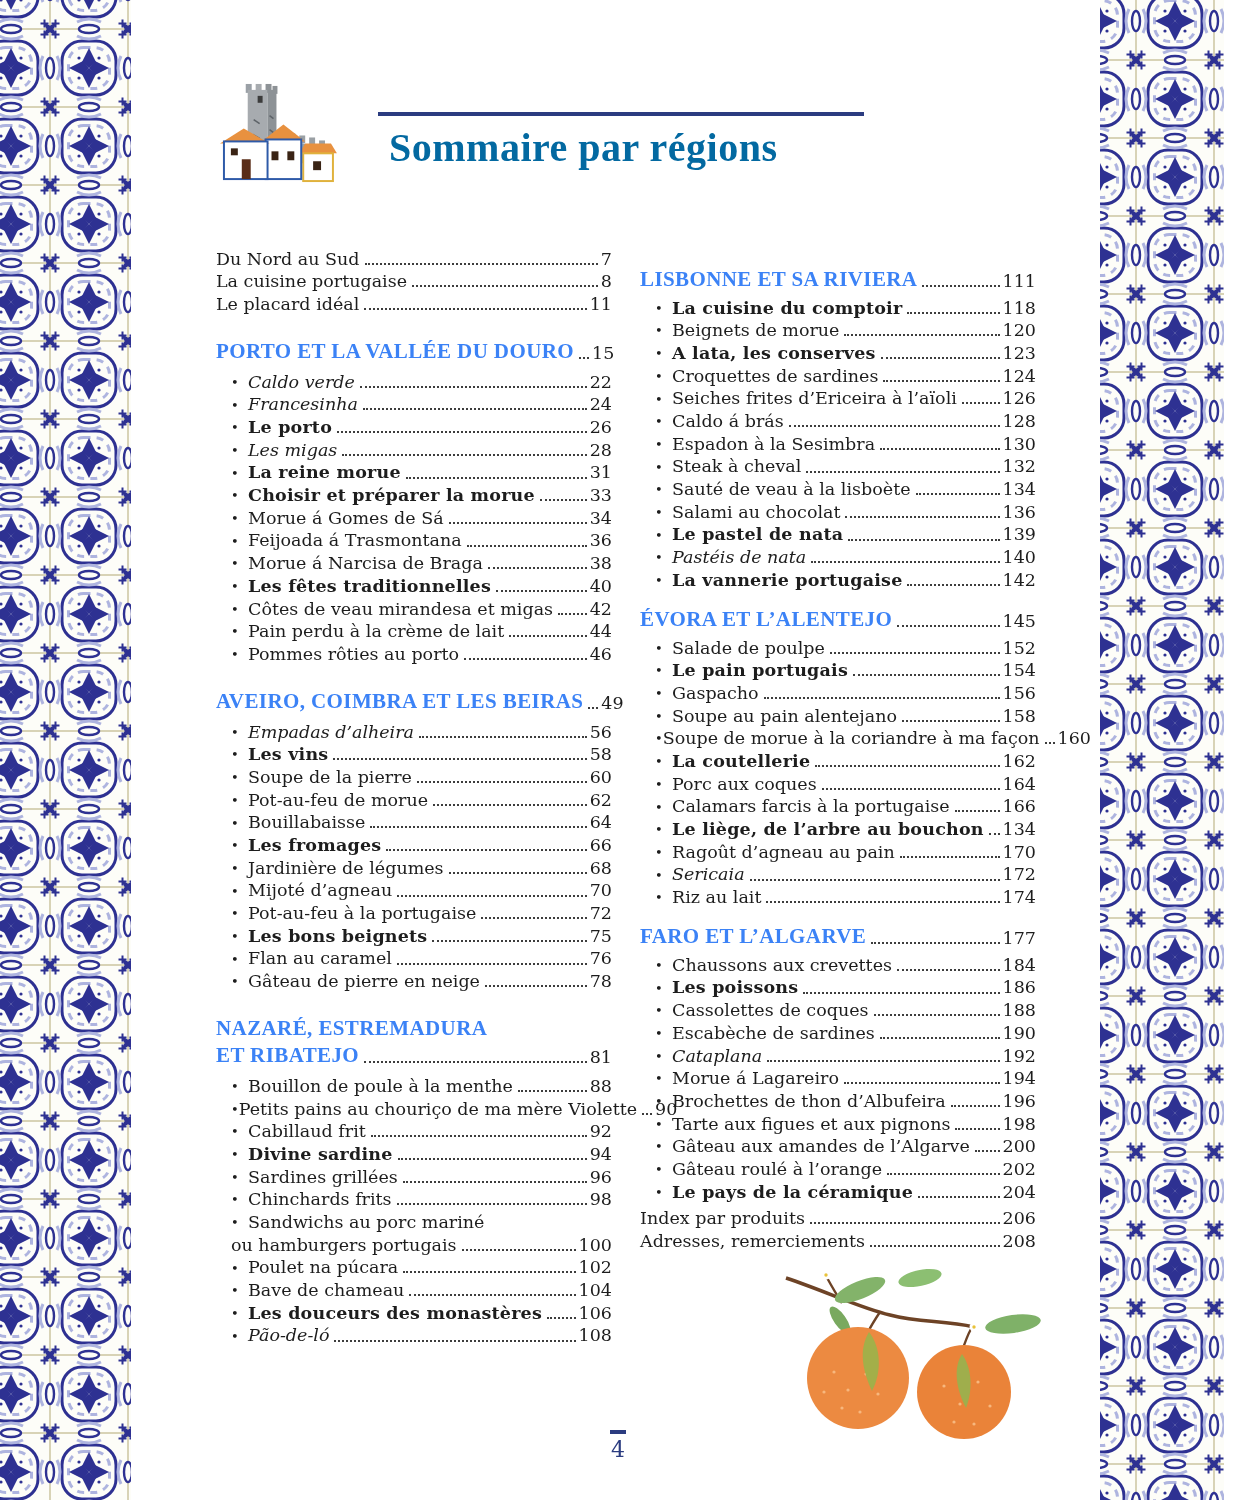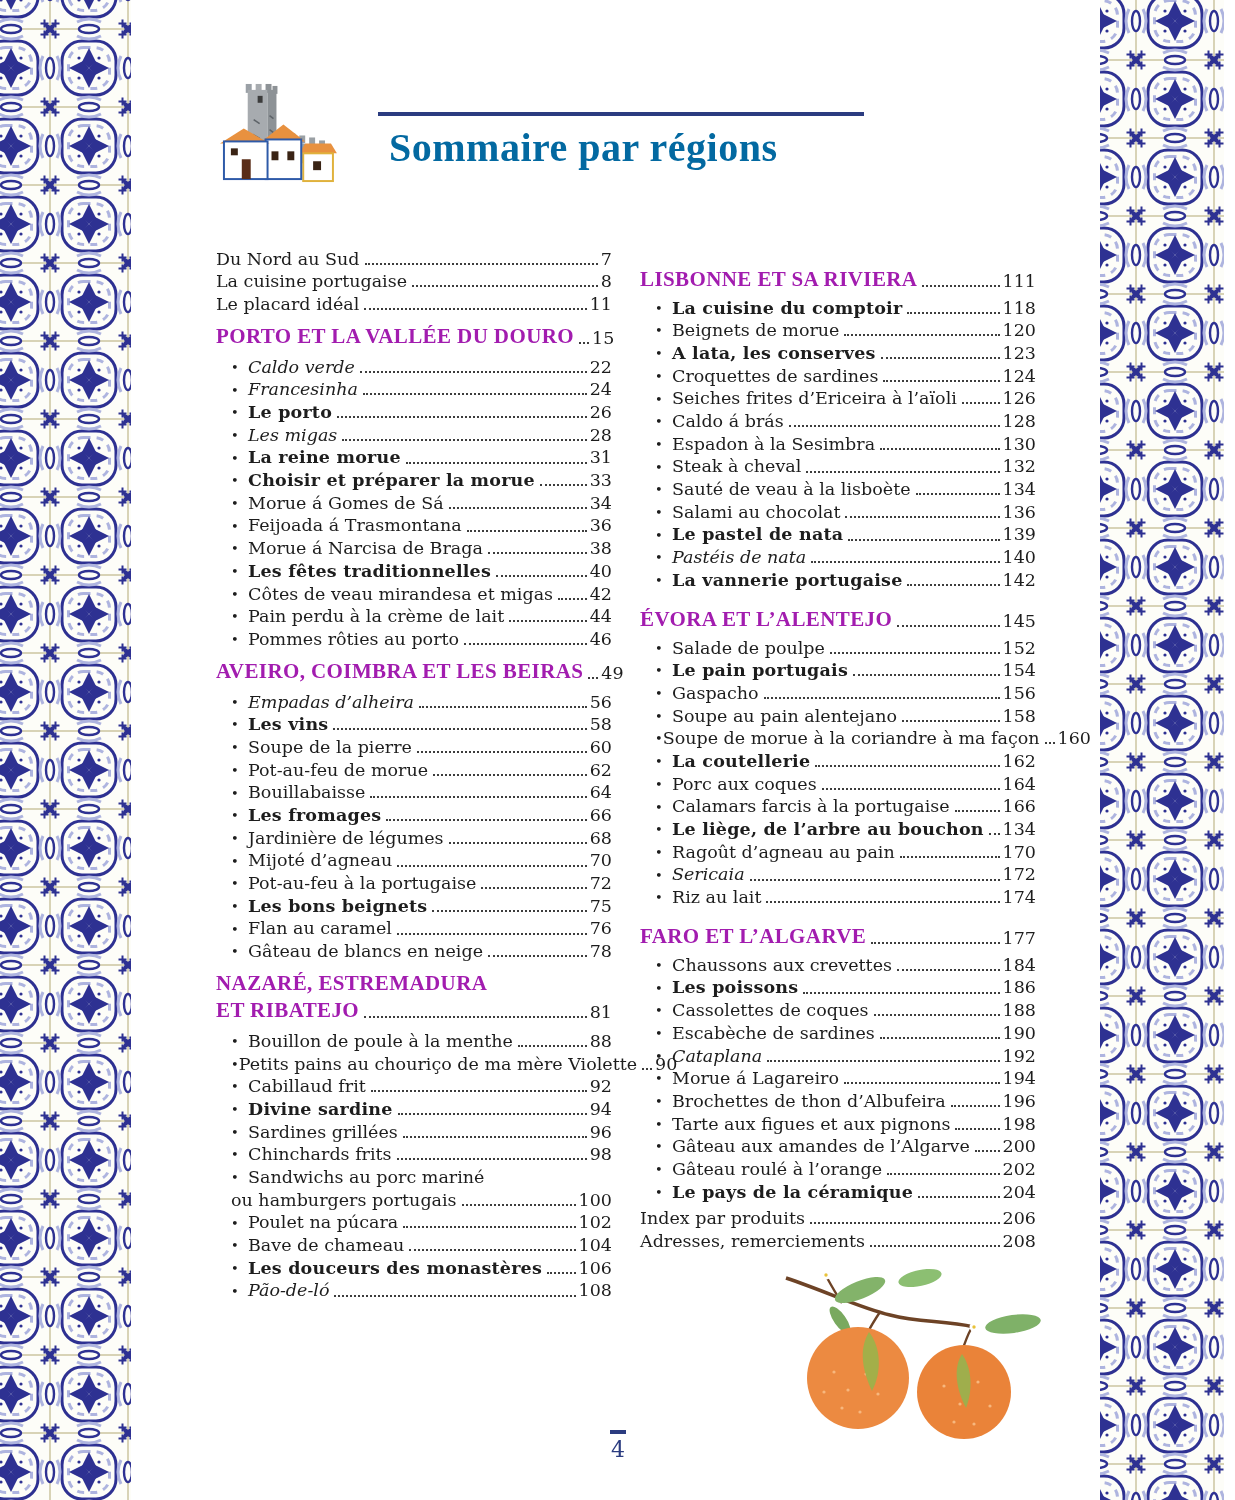--- a/index.html
+++ b/index.html
@@ -17,22 +17,22 @@
   #col-right{left:640px;top:250px;width:396px;}
   .row{display:flex;align-items:flex-end;height:22.7px;font-size:17.5px;}
   .row.pl{padding-left:15px;}
   .bullet{width:17px;font-size:13px;line-height:1.3;color:#1d1d1d;}
   .lb{line-height:1.15;white-space:nowrap;}
   .lb.bold{font-weight:700;letter-spacing:.2px;}
   .lb.ital{font-style:italic;}
   .dots{flex:1;border-bottom:2px dotted #3d3d3d;margin:0 3px 4px 5px;min-width:10px;}
   .pg{line-height:1.15;}
   .hrow{height:27px;}
-  .sec-h{font:700 21px "Liberation Serif",serif;color:#a21caf;letter-spacing:.4px;line-height:1.1;white-space:nowrap;text-align:center;}
-  #col-left .section{margin-top:7px;}
+  .sec-h{font:700 21px "Liberation Serif",serif;color:#3b82f6;letter-spacing:.4px;line-height:1.1;white-space:nowrap;text-align:center;}
+  #col-left .section{margin-top:22px;}
   #col-left .items{margin-top:6px;}
   #col-right .section{margin-top:14px;}
   #col-right .items{margin-top:4px;}
   #footer-links{margin-top:16px;text-align:right;}
   #oranges{position:absolute;left:768px;top:1262px;}
   #folio{position:absolute;left:588px;top:1430px;width:60px;text-align:center;}
   #folio .dash{width:16px;height:3.5px;background:#2b3c80;margin:0 auto;}
   #folio .num{font:400 22px "DejaVu Serif",serif;color:#2b3c80;margin-top:3px;}
 </style>
 </head>
@@ -312,21 +312,21 @@
           <span class="pg">75</span>
         </div>
         <div class="row pl">
           <span class="bullet">•</span>
           <span class="lb">Flan au caramel</span>
           <span class="dots"></span>
           <span class="pg">76</span>
         </div>
         <div class="row pl">
           <span class="bullet">•</span>
-          <span class="lb">Gâteau de blancs en neige</span>
+          <span class="lb">Gâteau de pierre en neige</span>
           <span class="dots"></span>
           <span class="pg">78</span>
         </div>
       </div>
     </div>
     <div class="section">
       <div class="row hrow">
         <span class="sec-h">NAZARÉ, ESTREMADURA</span>
       </div>
       <div class="row hrow">

